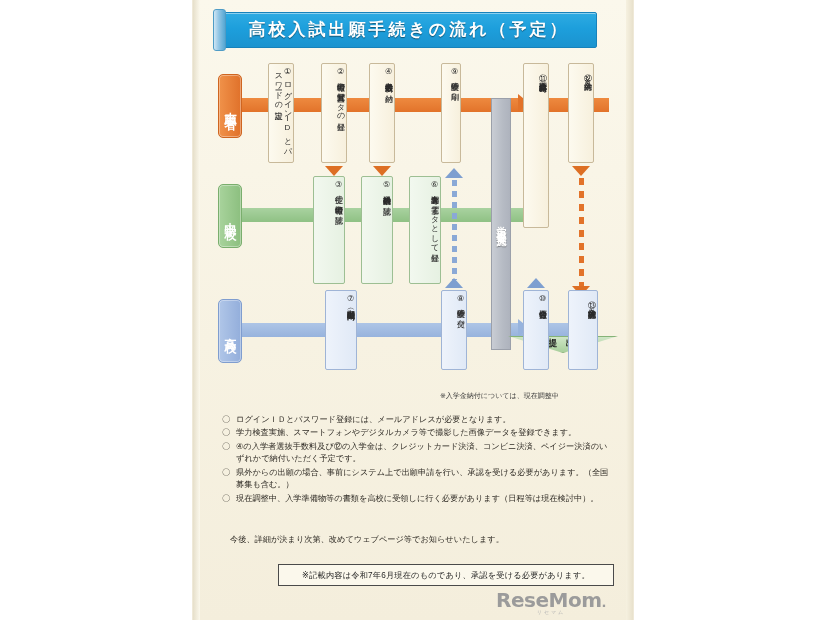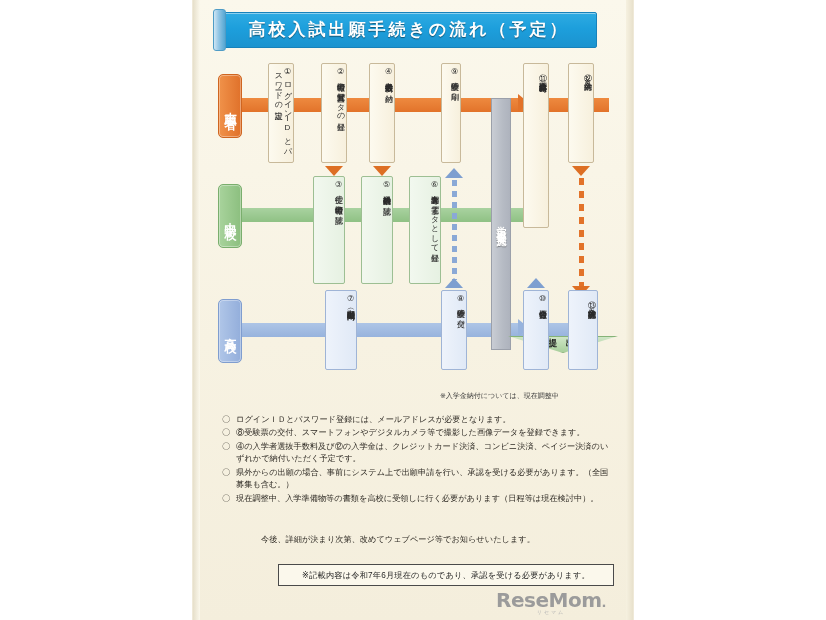--- a/index.html
+++ b/index.html
@@ -98,23 +98,23 @@
 
   
   #diag-note{position:absolute;left:440px;top:391px;width:180px;
      font-size:7px;color:#3a3a3a;text-align:left;}
 
   
   #bullets{position:absolute;left:222px;top:414px;width:392px;
      font-size:8.2px;line-height:1.52;color:#2e2a24;}
   #bullets .row{display:flex;margin-bottom:1px;}
   #bullets .mk{width:14px;flex:none;}
-  #bullets .tx{flex:1;font-family:Liberation Serif, serif;}
+  #bullets .tx{flex:1;}
   #closing{position:absolute;left:230px;top:534px;width:382px;
-     font-size:8.2px;color:#2e2a24;margin-left:31px;}
+     font-size:8.2px;color:#2e2a24;}
 
   
   #notice{position:absolute;left:278px;top:564px;width:334px;height:20px;
      border:1px solid #4a4a4a;background:#fbf8ec;
      display:flex;align-items:center;justify-content:center;
      font-size:8.2px;color:#1f1f1f;letter-spacing:.2px;}
 
   
   #logo{position:absolute;left:486px;top:588px;width:130px;height:28px;
      text-align:center;}
@@ -223,21 +223,21 @@
   <div id="diag-note" style="left:227px;top:333px;width:175px;">※入学金納付については、現在調整中</div>
 </div>
 
 <div id="bullets">
   <div class="row">
     <div class="mk">〇</div>
     <div class="tx">ログインＩＤとパスワード登録には、メールアドレスが必要となります。</div>
   </div>
   <div class="row">
     <div class="mk">〇</div>
-    <div class="tx">⑧受験票の交付、スマートフォンやデジタルカメラ等で撮影した画像データを登録できます。</div>
+    <div class="tx">学力検査実施、スマートフォンやデジタルカメラ等で撮影した画像データを登録できます。</div>
   </div>
   <div class="row">
     <div class="mk">〇</div>
     <div class="tx">④の入学者選抜手数料及び⑫の入学金は、クレジットカード決済、コンビニ決済、ペイジー決済のいずれかで納付いただく予定です。</div>
   </div>
   <div class="row">
     <div class="mk">〇</div>
     <div class="tx">県外からの出願の場合、事前にシステム上で出願申請を行い、承認を受ける必要があります。（全国募集も含む。）</div>
   </div>
   <div class="row">

